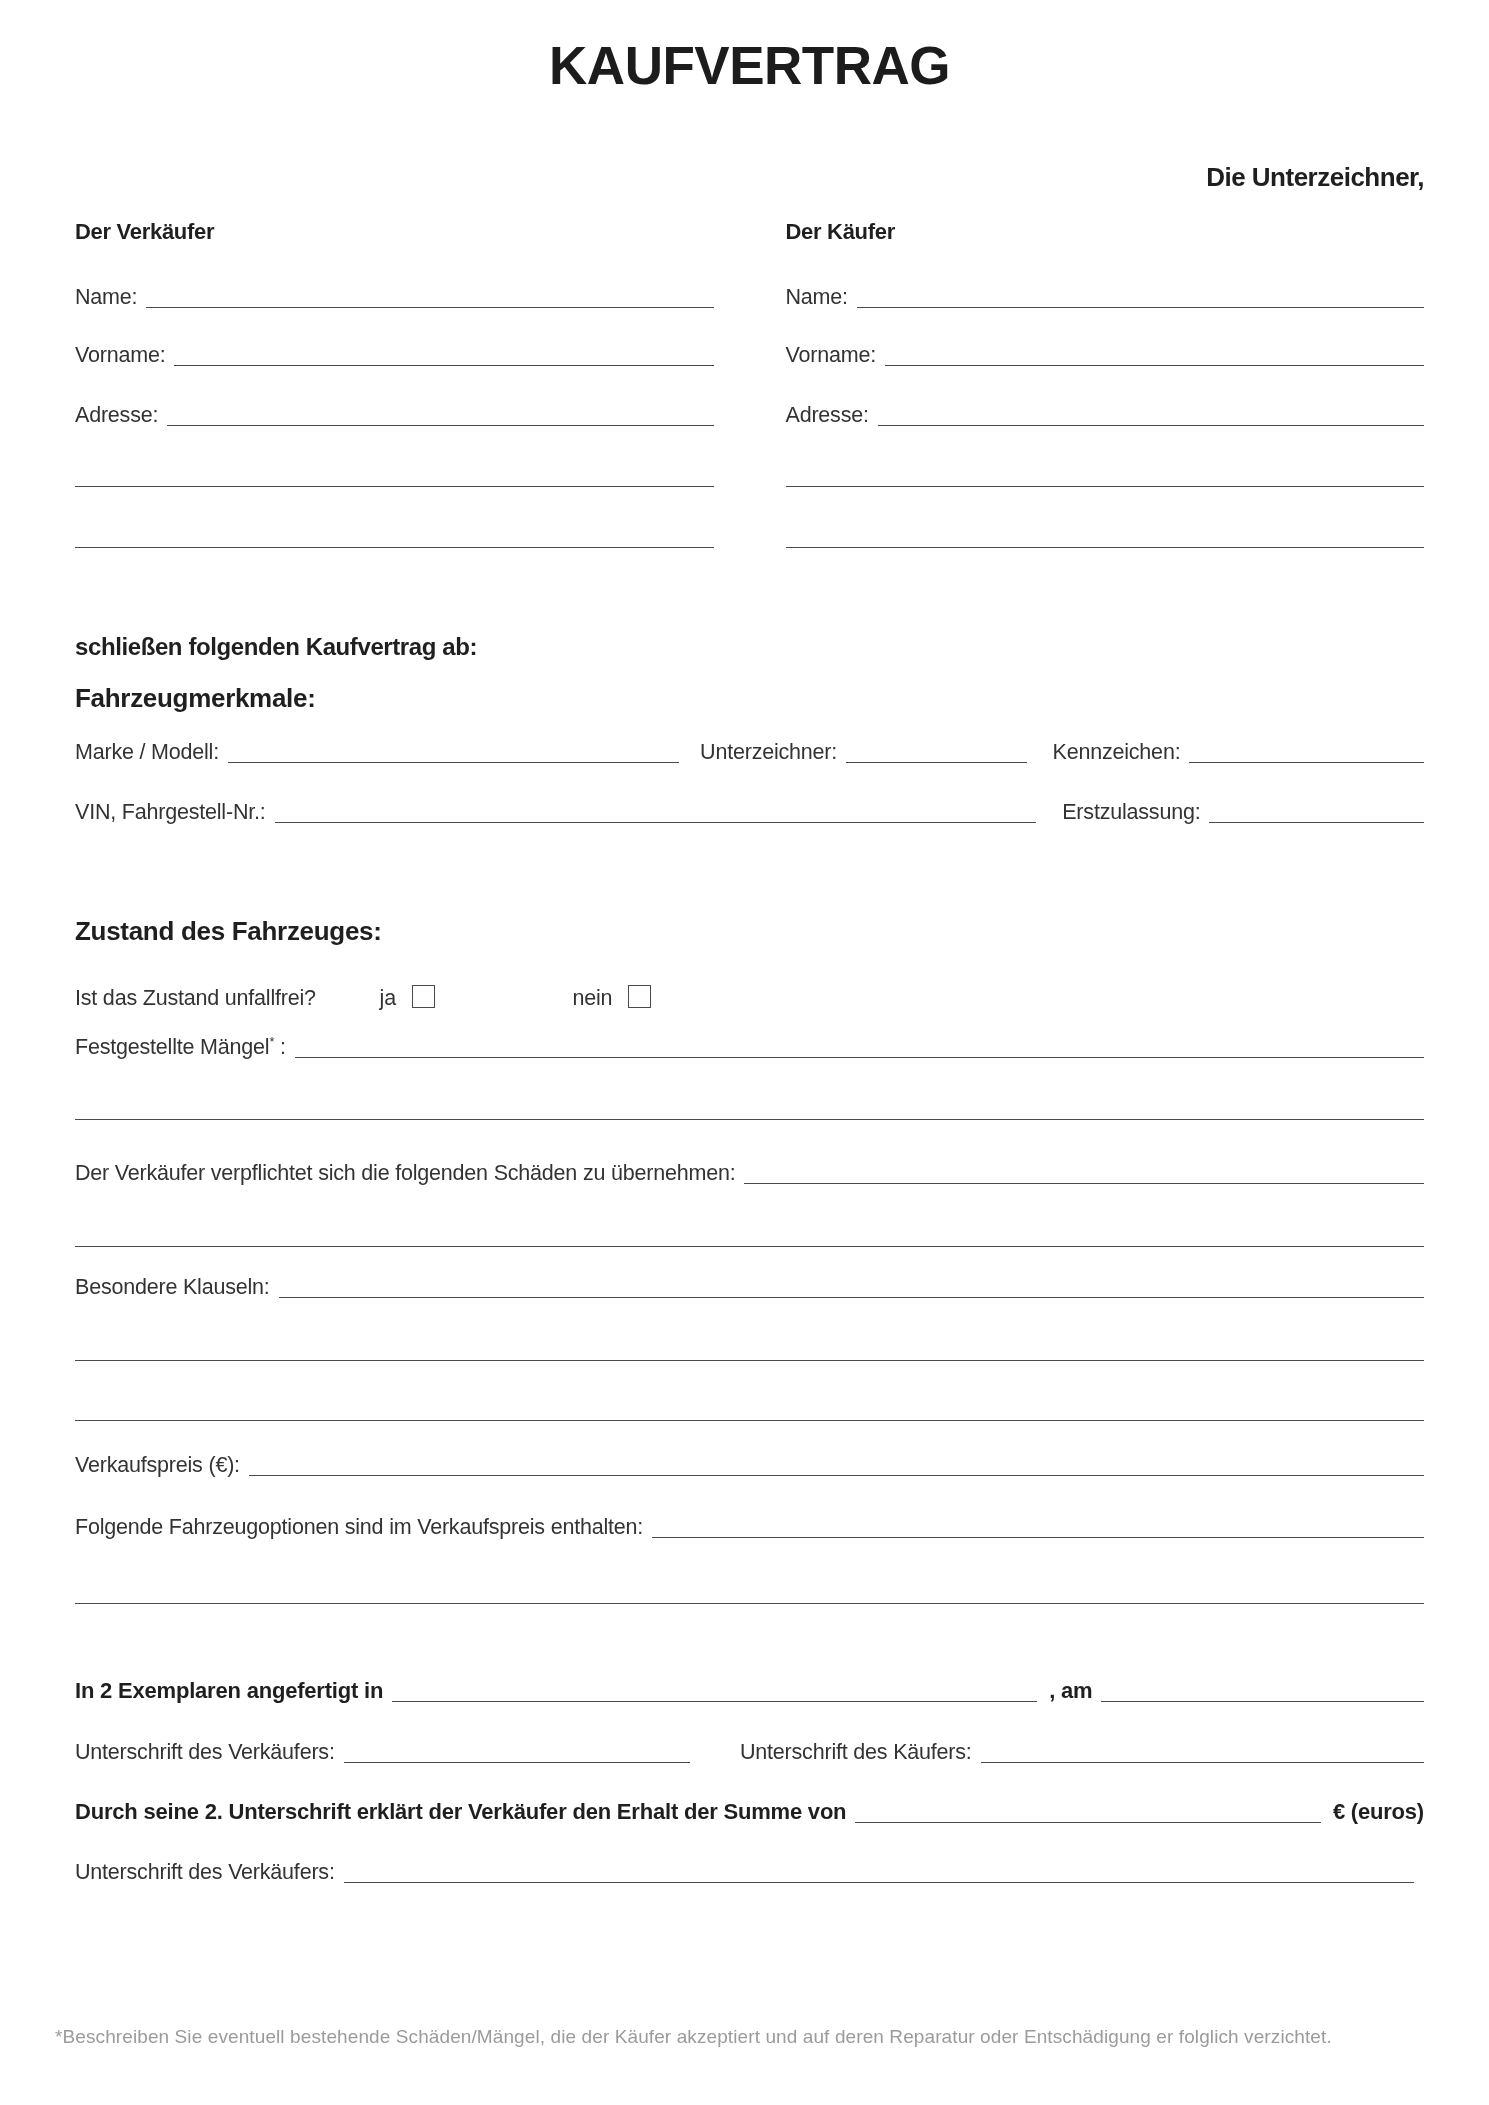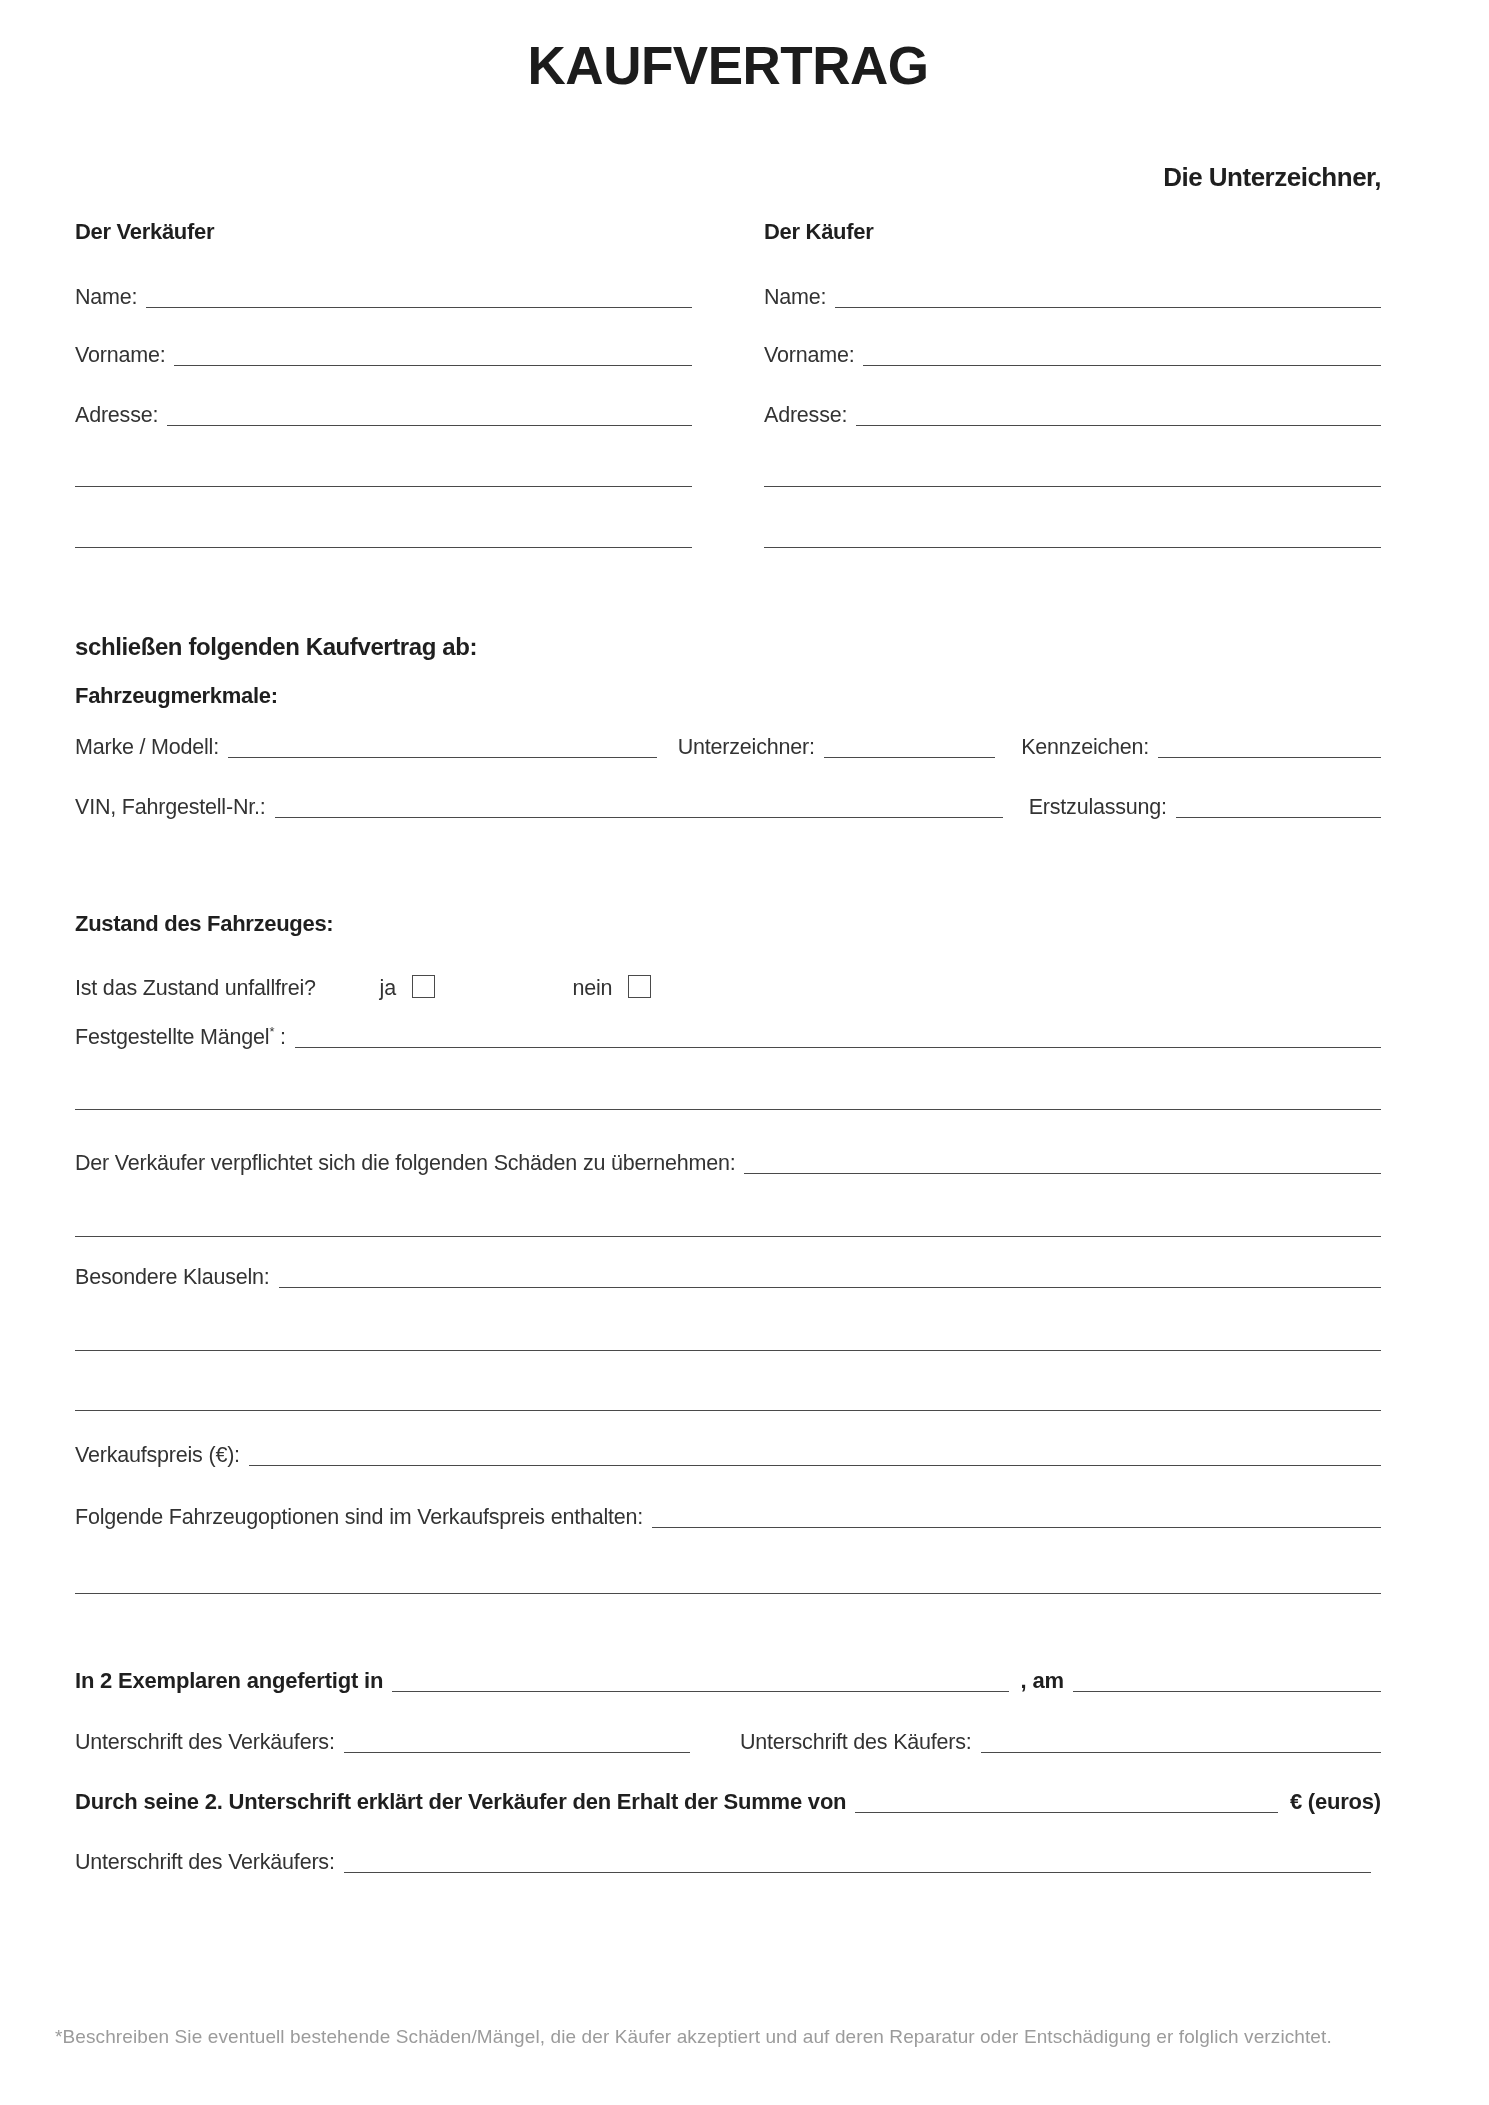--- a/index.html
+++ b/index.html
@@ -1,20 +1,20 @@
 <!DOCTYPE html>
 <html><head>
 <meta charset="utf-8">
 <style>
   html,body{margin:0;padding:0;background:#ffffff;}
   .page{
     position:relative;
     width:1489px;height:2105px;
     box-sizing:border-box;
-    padding:0 108px 0 75px;
+    padding:0 65px 0 75px;
     background:#ffffff;
     font-family:"Liberation Sans", sans-serif;
     color:#2b2b2b;
     overflow:hidden;
   }
   .title{
     margin:0;padding-top:38px;
     text-align:center;
     font-size:53px;line-height:1.05;
     font-weight:bold;letter-spacing:-0.5px;
@@ -38,21 +38,21 @@
   .b{font-weight:bold;color:#1f1f1f;font-size:22px;}
   .line{
     flex:1 1 auto;
     border-bottom:1.5px solid #4a4a4a;
     height:2px;margin-bottom:3px;min-width:30px;
   }
   .section-heading{
     font-size:24px;font-weight:bold;letter-spacing:-0.4px;color:#1f1f1f;
   }
   .sub-heading{
-    font-size:22px;font-weight:bold;letter-spacing:-0.3px;color:#1f1f1f;
+    font-size:26px;font-weight:bold;letter-spacing:-0.3px;color:#1f1f1f;
   }
   .checkbox{
     display:inline-block;width:21px;height:21px;
     border:1.6px solid #4a4a4a;background:#fff;
     vertical-align:-3px;
   }
   sup{font-size:0.6em;}
   .footnote{
     position:absolute;left:55px;top:2026px;right:38px;
     font-size:19px;color:#9b9b9b;letter-spacing:0.1px;

